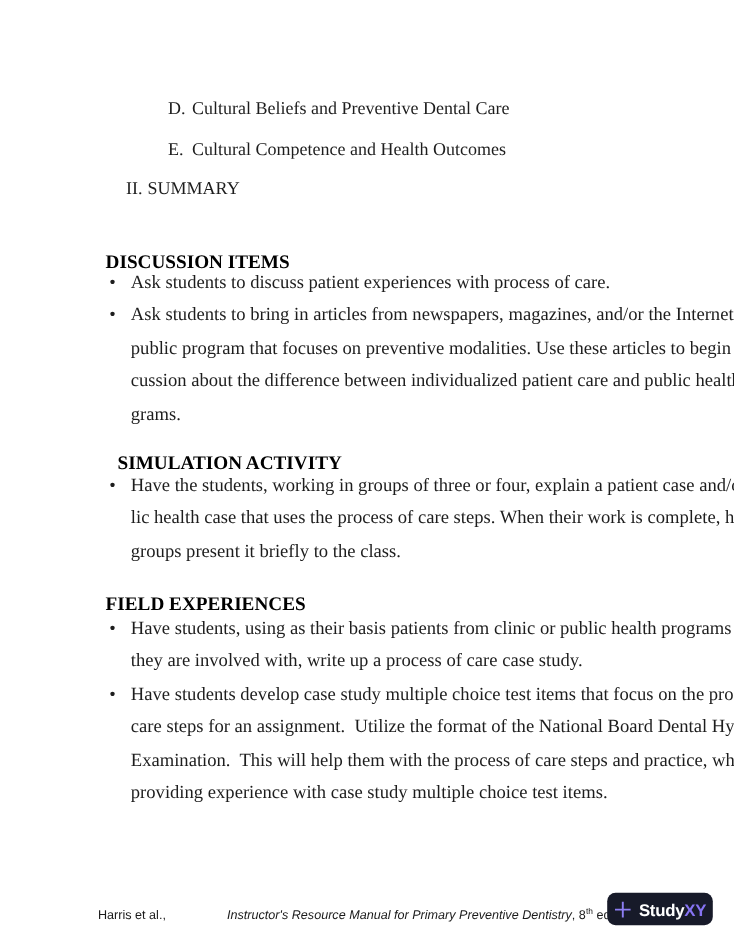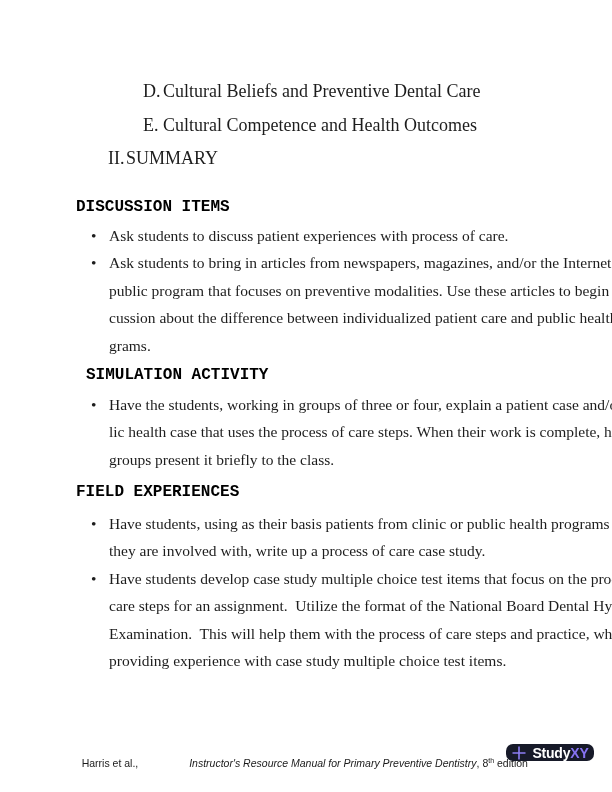--- a/index.html
+++ b/index.html
@@ -12,37 +12,37 @@
     width: 612px;
     height: 792px;
     background: #ffffff;
     overflow: hidden;
     font-family: "Liberation Serif", serif;
     color: #1d1d1d;
   }
   
   .outline-item {
     position: absolute;
-    font-size: 18px;
+    font-size: 15px;
     line-height: 17px;
     white-space: pre;
   }
   .outline-label { display: inline-block; width: 20px; }
   .outline-label.w18 { width: 18px; font-family: Liberation Serif, serif; }
 
   
   .heading {
     position: absolute;
-    margin: 4px;
+    margin: 16px;
     font-size: 16px;
     font-weight: bold;
     color: #000000;
     line-height: 16px;
     white-space: pre;
-    font-family: Liberation Mono, monospace;
+    font-family: Liberation Serif, serif;
   }
 
   
   .bullets {
     position: absolute;
     left: 109px;
     font-size: 15.5px;
     line-height: 27.4px;
     color: #1d1d1d;
   }
@@ -71,21 +71,21 @@
   }
   .footer .title-italic { font-style: italic; margin-left: 48px; }
   .footer sup { font-size: 7px; line-height: 0; }
 
   
   .brand-badge {
     position: absolute;
     left: 506px;
     top: 744px;
     width: 88px;
-    height: 17px;
+    height: 27px;
     background: #171a29;
     border-radius: 7px;
     display: flex;
     align-items: center;
     justify-content: center;
     gap: 5px;
   }
   .brand-text {
     font-family: "Liberation Sans", sans-serif;
     font-weight: bold;

